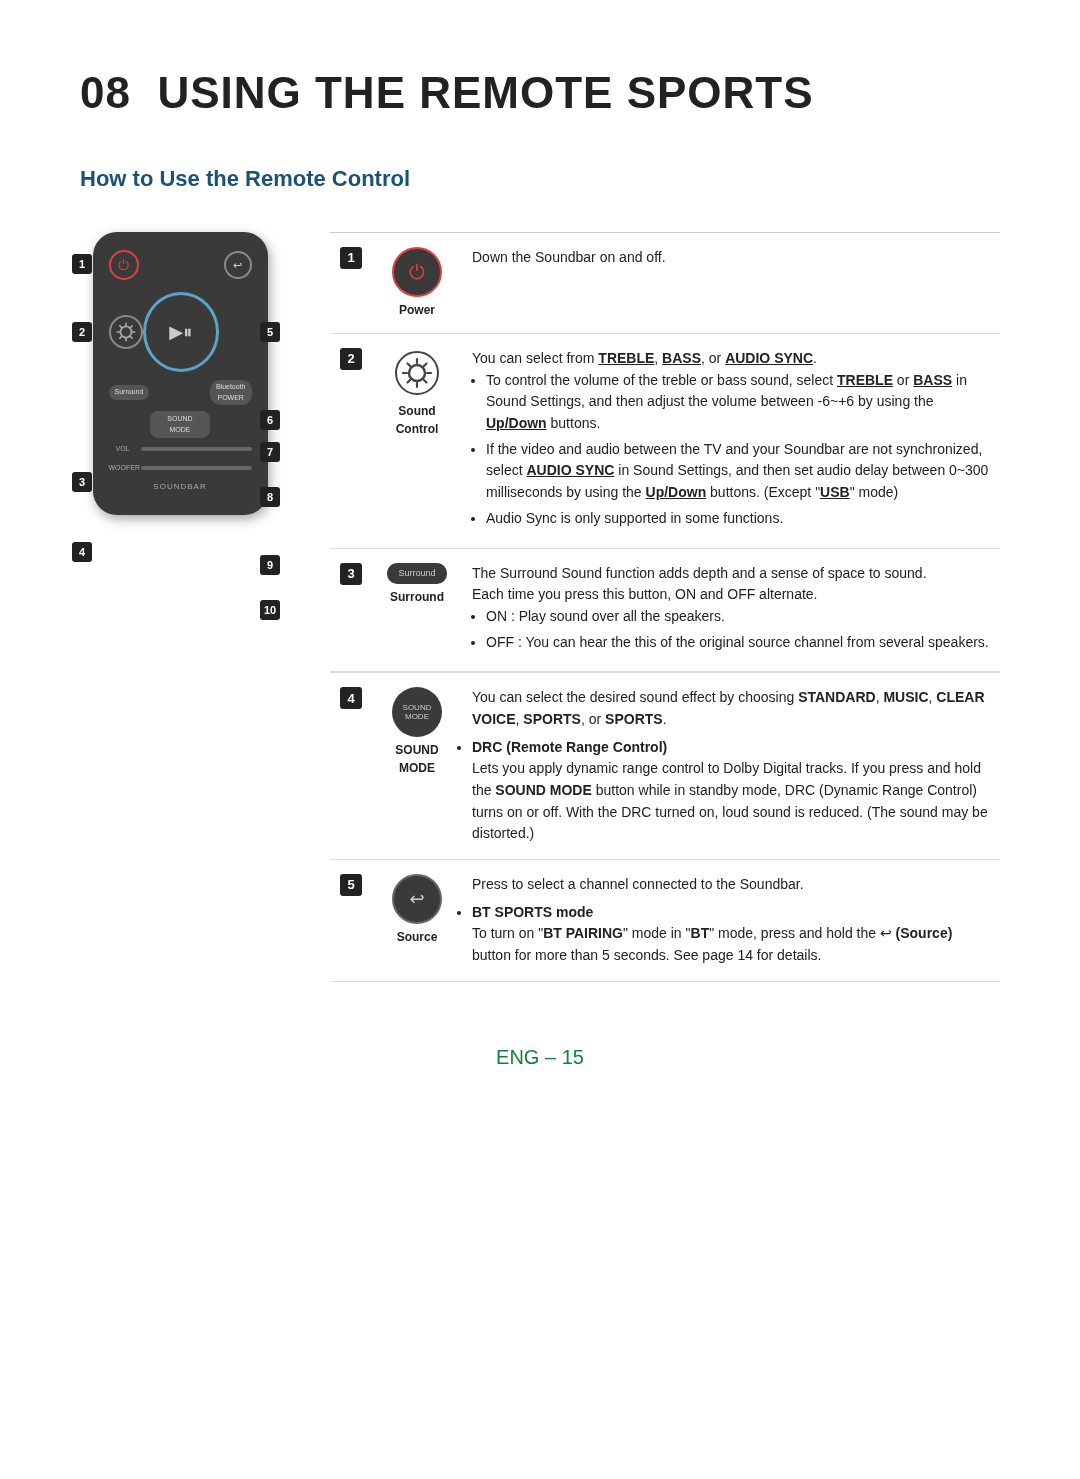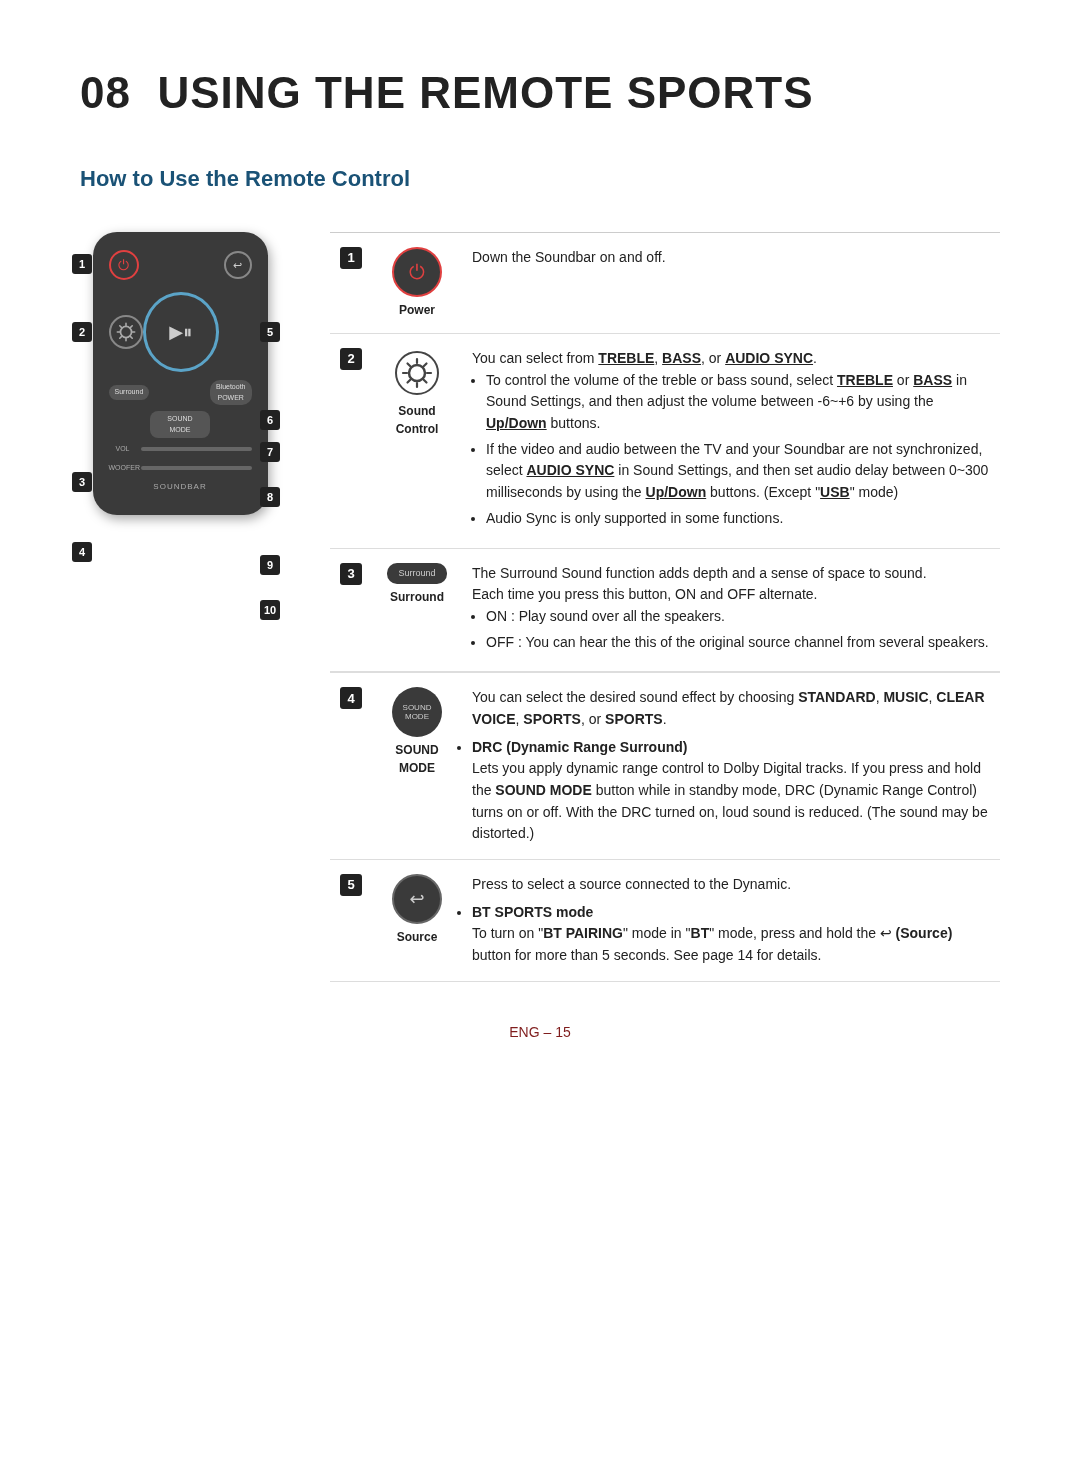--- a/index.html
+++ b/index.html
@@ -269,23 +269,23 @@
       border-radius: 50%;
       width: 50px; height: 50px;
       display: flex; align-items: center; justify-content: center;
       margin: 0 auto 4px;
       font-size: 18px;
       color: #ccc;
       border: 2px solid #666;
     }
     .page-footer {
       text-align: center;
-      margin-top: 40px;
-      font-size: 14px;
-      color: #7f1d1d;
+      margin-top: 60px;
+      font-size: 20px;
+      color: #15803d;
     }
     
     .gear-svg { width: 38px; height: 38px; }
   </style>
 </head>
 <body>
 
 <div style="margin-bottom:36px;">
   <span style="font-size:44px; font-weight:700; letter-spacing:1px;">
     <span>08</span>&nbsp;&nbsp;<span>USING THE REMOTE SPORTS</span>
@@ -435,37 +435,37 @@
         <td class="full-td-icon">
           <div class="soundmode-icon">
             <span>SOUND<br>MODE</span>
           </div>
           <div class="icon-label">SOUND MODE</div>
         </td>
         <td class="full-td-desc">
           <span>You can select the desired sound effect by choosing <b>STANDARD</b>, <b>MUSIC</b>, <b>CLEAR VOICE</b>, <b>SPORTS</b>, or <b>SPORTS</b>.</span>
           <ul style="margin-top:6px;">
             <li>
-              <b>DRC (Dynamic Range Surround)</b><br>
+              <b>DRC (Remote Range Control)</b><br>
               <span>Lets you apply dynamic range control to Dolby Digital tracks. If you press and hold the <b>SOUND MODE</b> button while in standby mode, DRC (Dynamic Range Control) turns on or off. With the DRC turned on, loud sound is reduced. (The sound may be distorted.)</span>
             </li>
           </ul>
         </td>
       </tr>
 
       <tr>
         <td class="full-td-num">
           <div class="num-box">5</div>
         </td>
         <td class="full-td-icon">
           <div class="source-icon">↩</div>
           <div class="icon-label">Source</div>
         </td>
         <td class="full-td-desc">
-          <span>Press to select a source connected to the Dynamic.</span>
+          <span>Press to select a channel connected to the Soundbar.</span>
           <ul style="margin-top:6px;">
             <li>
               <b>BT SPORTS mode</b><br>
               <span>To turn on "<b>BT PAIRING</b>" mode in "<b>BT</b>" mode, press and hold the ↩ <b>(Source)</b> button for more than 5 seconds. See page 14 for details.</span>
             </li>
           </ul>
         </td>
       </tr>
     </tbody>
       </table>

